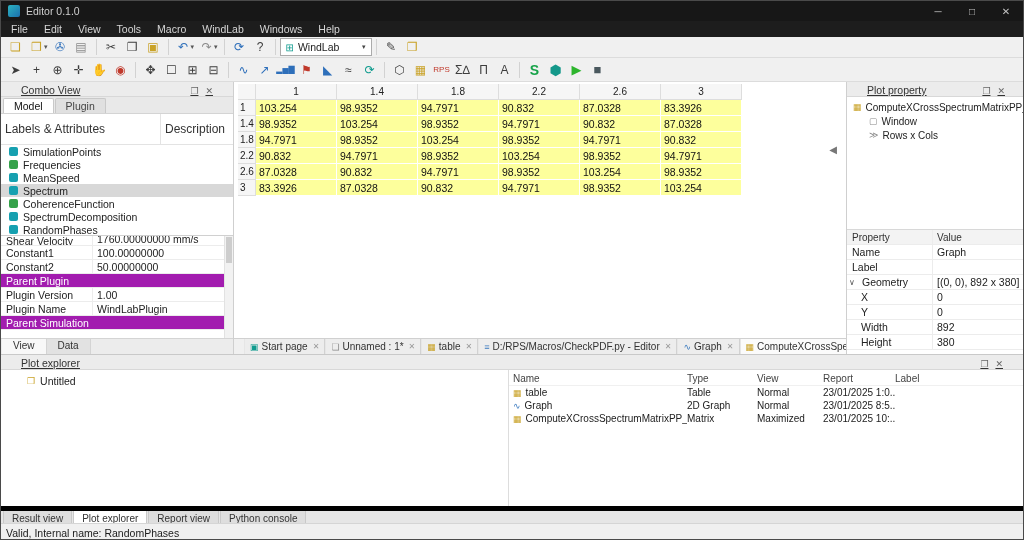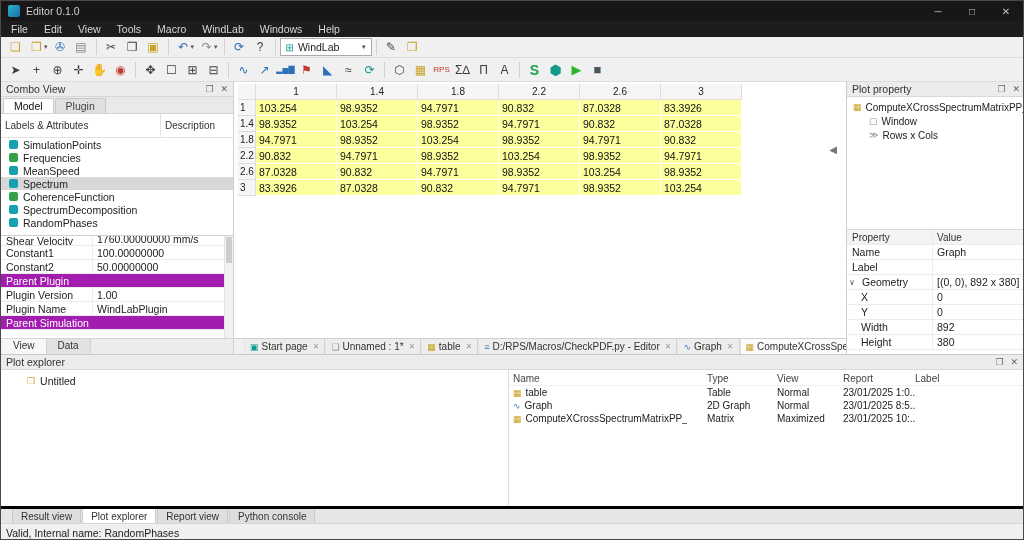--- a/index.html
+++ b/index.html
@@ -34,34 +34,34 @@
   .wb-combo { display:flex; align-items:center; gap:4px; background:#fff; border:1px solid #ababab;
               height:18px; padding:0 5px; font-size:10.5px; min-width:92px; }
   .wb-combo .wbi { font-size:10px; color:#0f9b8e; }
   .wb-combo .wb-caret { margin-left:auto; font-size:7px; color:#444; }
   .sim-s { font-weight:bold; font-size:14px; color:#17a349; }
   .sim-hex { font-size:14px; color:#14988a; }
   .sim-play { font-size:13px; color:#2db52d; }
   .sim-stop { font-size:13px; color:#4a585e; }
 
   
-  .panel-header { height:15px; display:flex; align-items:center; background:#ececec;
-                  border-bottom:1px solid #d8d8d8; font-size:10.5px; color:#333; padding:0 5px; flex:none; }
+  .panel-header { height:15px; display:flex; align-items:flex-end; background:#ececec;
+                  border-bottom:1px solid #d8d8d8; font-size:10.5px; color:#333; padding:0 20px; flex:none;text-decoration:underline; }
   .ph-controls { margin-left:auto; display:flex; gap:7px; font-size:9px; color:#666; }
 
   
   .left-dock { position:absolute; top:81px; left:0; width:233px; height:272px; background:#f5f5f5;
                border-right:1px solid #cfcfcf; display:flex; flex-direction:column; }
   .cv-tabs { height:17px; display:flex; background:#e9e9e9; border-bottom:1px solid #d4d4d4;
              padding:1px 0 0 2px; flex:none; }
   .cv-tab { padding:1px 10px 0; font-size:10.5px; border:1px solid #c9c9c9; border-bottom:none;
             background:#e0e0e0; color:#444; margin-right:1px; border-radius:2px 2px 0 0; }
   .cv-tab.active { background:#fff; color:#111; }
   .cv-tree { background:#fff; height:122px; overflow:hidden; border-bottom:1px solid #d0d0d0; flex:none; }
-  .tree-headrow { display:flex; height:24px; border-bottom:1px solid #e3e3e3; font-size:10px;
+  .tree-headrow { display:flex; height:31px; border-bottom:1px solid #e3e3e3; font-size:12px;
                   color:#333; align-items:center; }
   .th-labels { flex:1; padding-left:4px; border-right:1px solid #e3e3e3; height:100%; display:flex; align-items:center; }
   .th-desc { width:72px; padding-left:4px; }
   .tree-item { display:flex; align-items:center; height:13px; padding-left:8px; font-size:10.5px; gap:5px; }
   .tree-item.selected { background:#d8d8d8; }
   .ti-icon { width:9px; height:9px; border-radius:2px; background:#16a0b0; flex:none; }
   .cv-tree .tree-item:nth-of-type(3) .ti-icon { background:#35a24a; }
   .cv-tree .tree-item:nth-of-type(6) .ti-icon { background:#35a24a; }
   .cv-props { background:#fff; flex:1; position:relative; overflow:hidden; }
   .pg-row { display:flex; height:14px; border-bottom:1px solid #ececec; font-size:10.5px; align-items:center; }
@@ -126,32 +126,32 @@
   .plot-explorer { position:absolute; top:353px; left:0; right:0; height:152px; background:#fff;
                    display:flex; flex-direction:column; border-top:1px solid #c9c9c9; }
   .pe-body { flex:1; display:flex; overflow:hidden; }
   .pe-left { width:508px; border-right:1px solid #ddd; padding-top:5px; }
   .pe-root { display:flex; align-items:center; gap:5px; padding-left:26px; font-size:10.5px; }
   .pe-right { flex:1; padding-top:2px; }
   .pe-headrow { display:flex; height:14px; font-size:10px; color:#444; align-items:center; border-bottom:1px solid #f0f0f0; }
   .pe-row { display:flex; height:13px; font-size:10px; align-items:center; }
   .col-name { width:178px; padding-left:4px; display:flex; gap:4px; align-items:center;
               white-space:nowrap; overflow:hidden; }
-  .col-type { width:70px; white-space:nowrap; overflow:hidden;margin-left:20px; }
+  .col-type { width:70px; white-space:nowrap; overflow:hidden; }
   .col-view { width:66px; }
   .col-created { width:72px; white-space:nowrap; overflow:hidden; }
   .col-label { flex:1; }
   .pe-icon { font-size:9px; flex:none; }
   .pe-rows .pe-row:nth-of-type(1) .pe-icon { color:#c9a227; }
   .pe-rows .pe-row:nth-of-type(2) .pe-icon { color:#3a7abf; }
   .pe-rows .pe-row:nth-of-type(3) .pe-icon { color:#c9a227; }
 
   
   .bottom-tabs { position:absolute; top:505px; left:0; right:0; height:17px; background:#e6e6e6;
-                 border-top:3px solid #000000; display:flex; padding-left:11px; }
+                 border-top:5px solid #000000; display:flex; padding-left:2px; }
   .bt-tab { display:flex; align-items:center; padding:0 8px; font-size:10px; color:#333;
             border:1px solid #c9c9c9; border-top:none; background:#dedede; margin-right:1px;
             height:15px; border-radius:0 0 2px 2px; }
   .bt-tab.active { background:#fff; }
   .statusbar { position:absolute; top:522px; left:0; right:0; height:18px; background:#f0f0f0;
                border-top:1px solid #d5d5d5; display:flex; align-items:center; padding-left:5px;
                font-size:10.5px; color:#1a1a1a; }
 </style>
 </head>
 <body>

